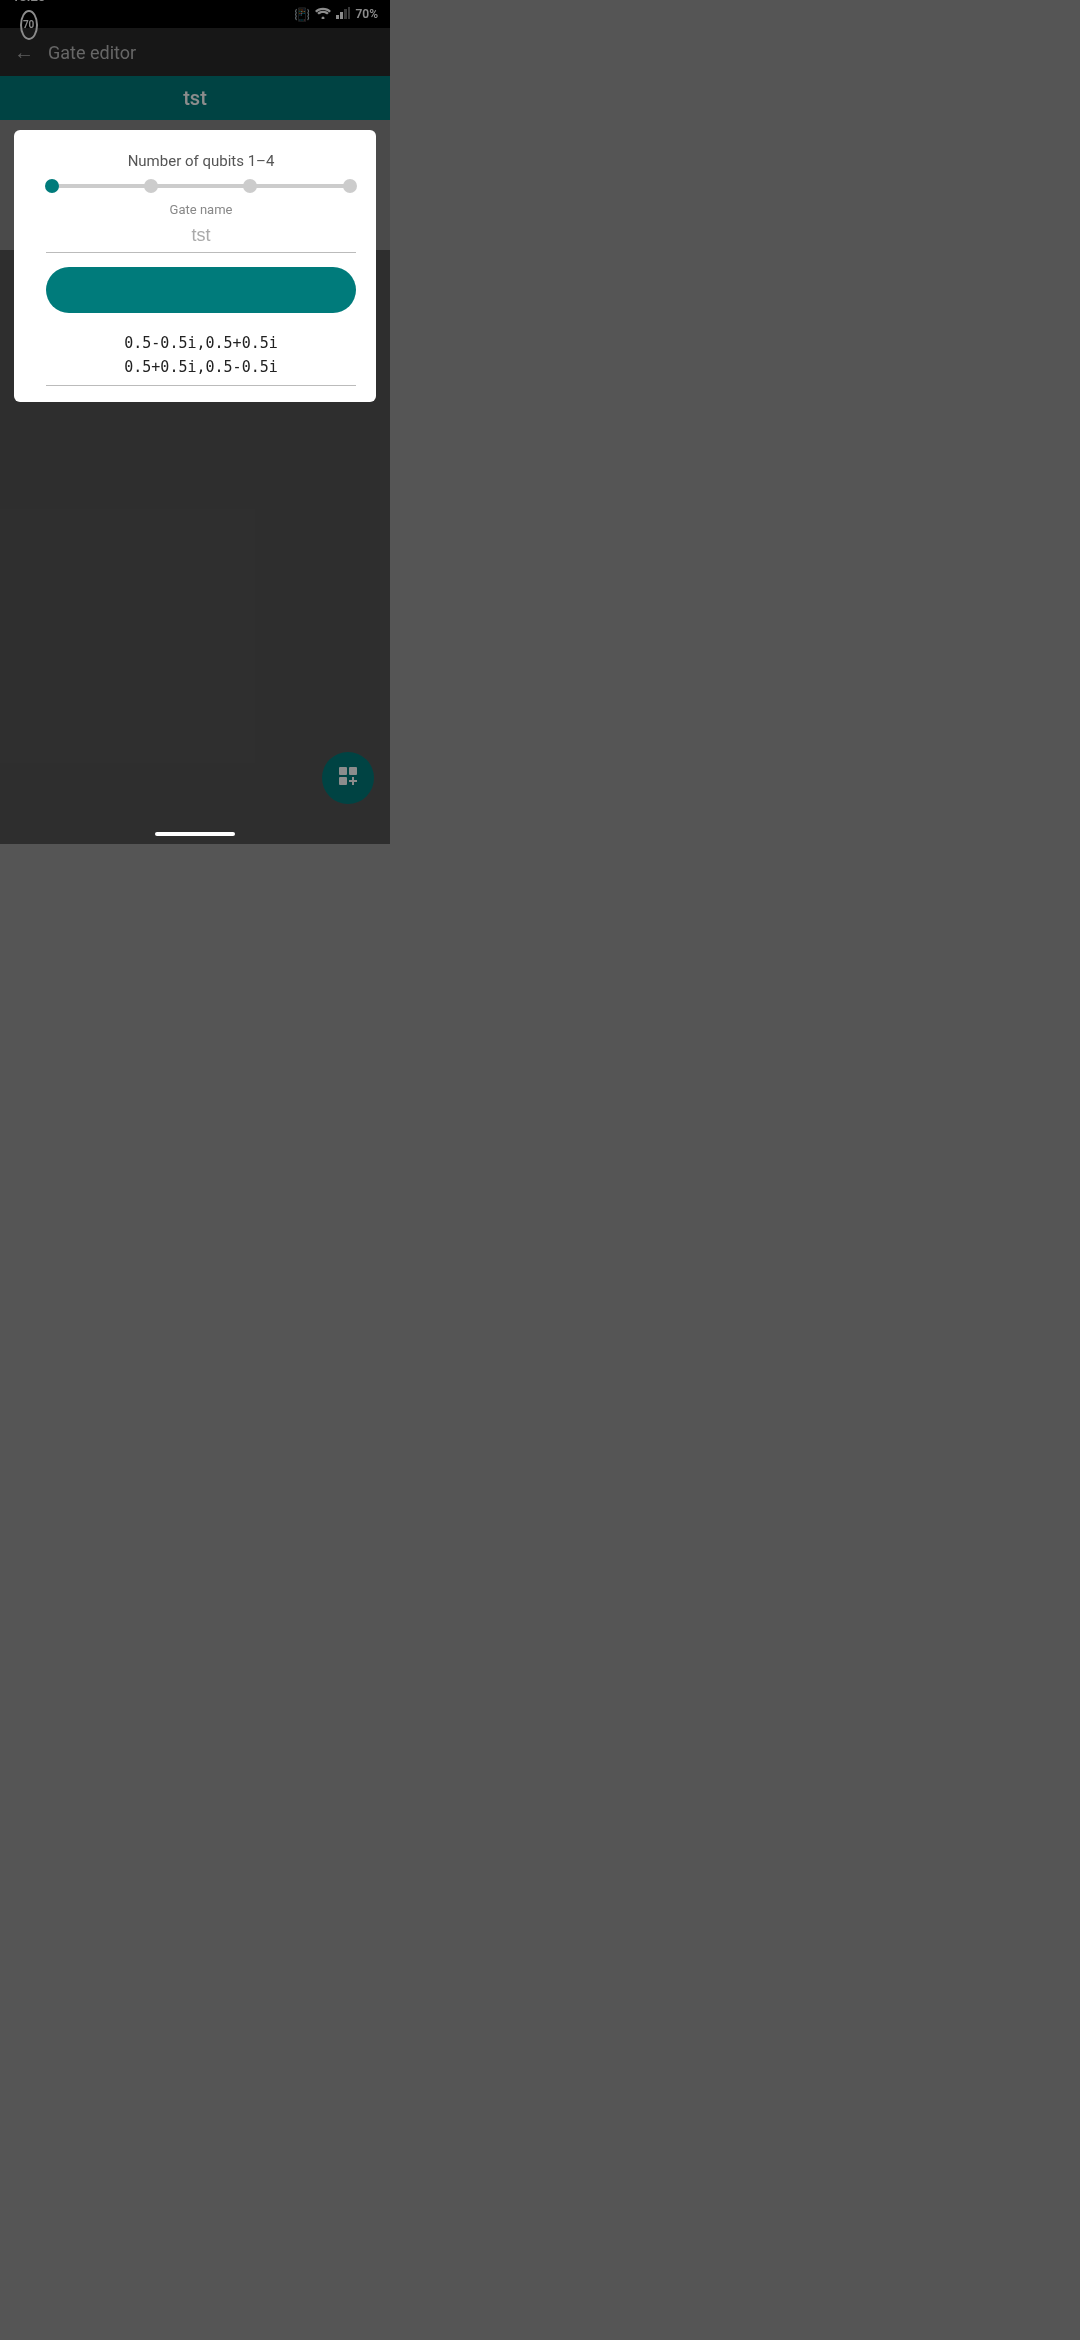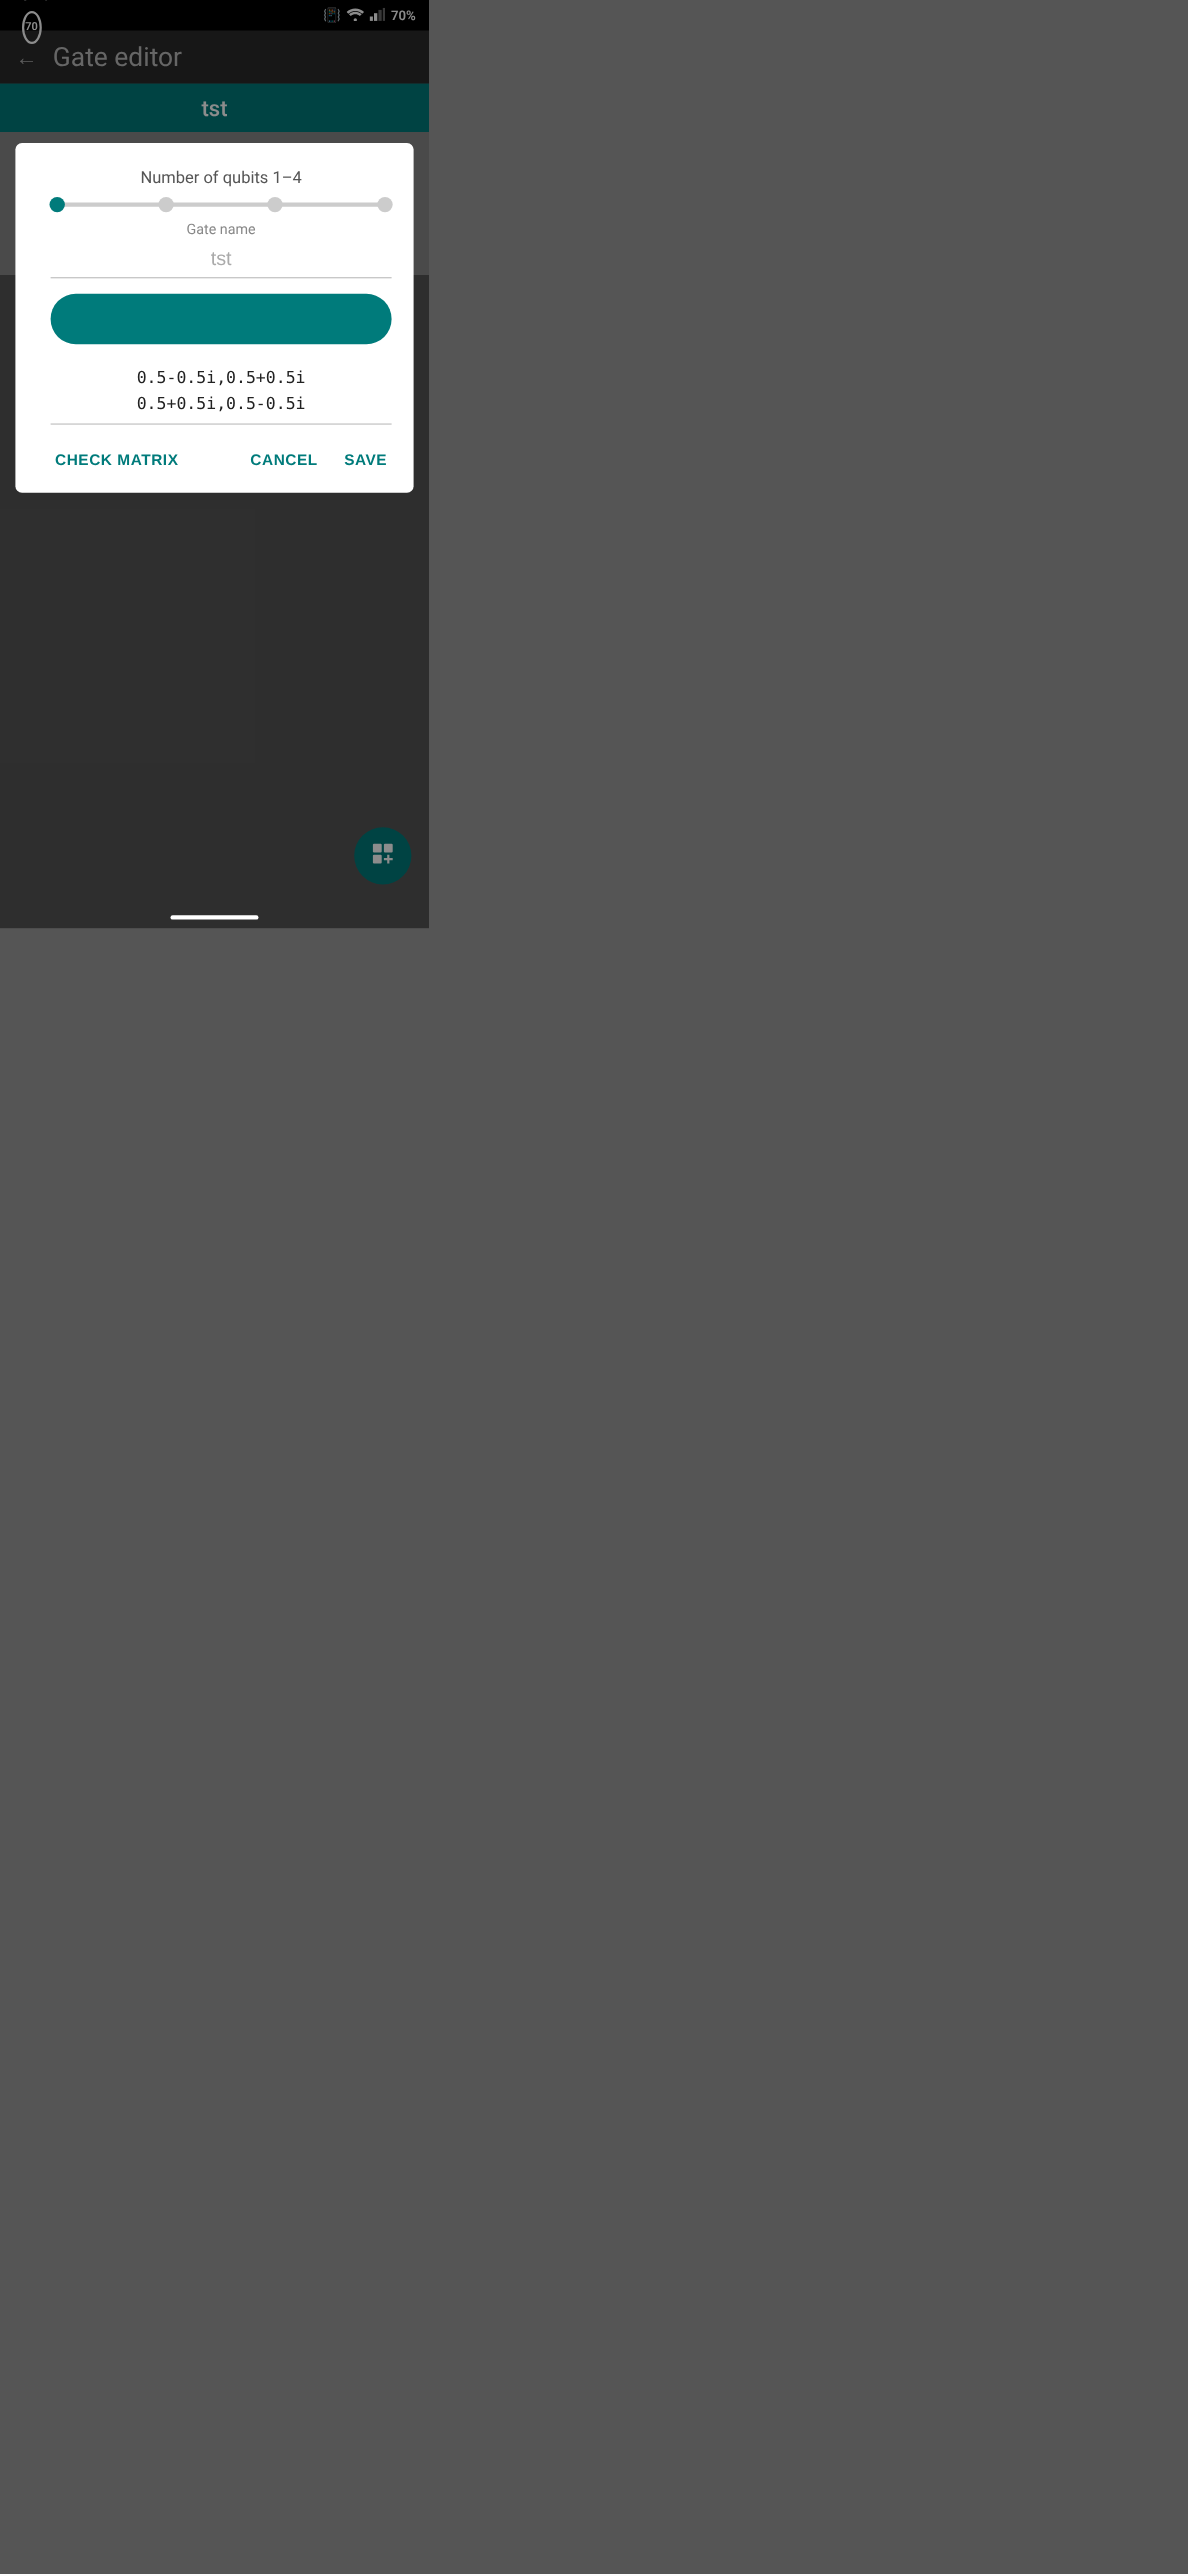--- a/index.html
+++ b/index.html
@@ -33,21 +33,21 @@
     .app-bar {
       background: #2a2a2a;
       color: #ccc;
       height: 48px;
       display: flex;
       align-items: center;
       padding: 0 14px;
       gap: 14px;
     }
     .app-bar-title {
-      font-size: 24px;
+      font-size: 18px;
       color: #bbb;
       font-weight: 400;
       text-align: center;
     }
     .back-arrow {
       font-size: 20px;
       color: #aaa;
     }
 
     
@@ -328,25 +328,20 @@
     <span class="field-label">Gate name</span>
     <input class="field-input" type="text" placeholder="tst" value="tst" style="color: rgb(170, 170, 170);">
   </div>
 
 
   <button class="teal-button"></button>
 
   <textarea class="matrix-textarea" rows="2" style="">0.5-0.5i,0.5+0.5i
 0.5+0.5i,0.5-0.5i</textarea>
 
-  <div class="dialog-actions">
-    <button class="dialog-action-btn check-matrix-btn">CHECK MATRIX</button>
-    <button class="dialog-action-btn cancel-btn">CANCEL</button>
-    <button class="dialog-action-btn">SAVE</button>
-  </div>
 
 </div>
 
 <div class="fab">
   <span class="fab-icon">
     <svg width="22" height="22" viewBox="0 0 22 22" fill="white">
       <rect x="2" y="2" width="8" height="8" rx="1" fill="white"></rect>
       <rect x="12" y="2" width="8" height="8" rx="1" fill="white"></rect>
       <rect x="2" y="12" width="8" height="8" rx="1" fill="white"></rect>
       <line x1="16" y1="12" x2="16" y2="20" stroke="white" stroke-width="2"></line>

